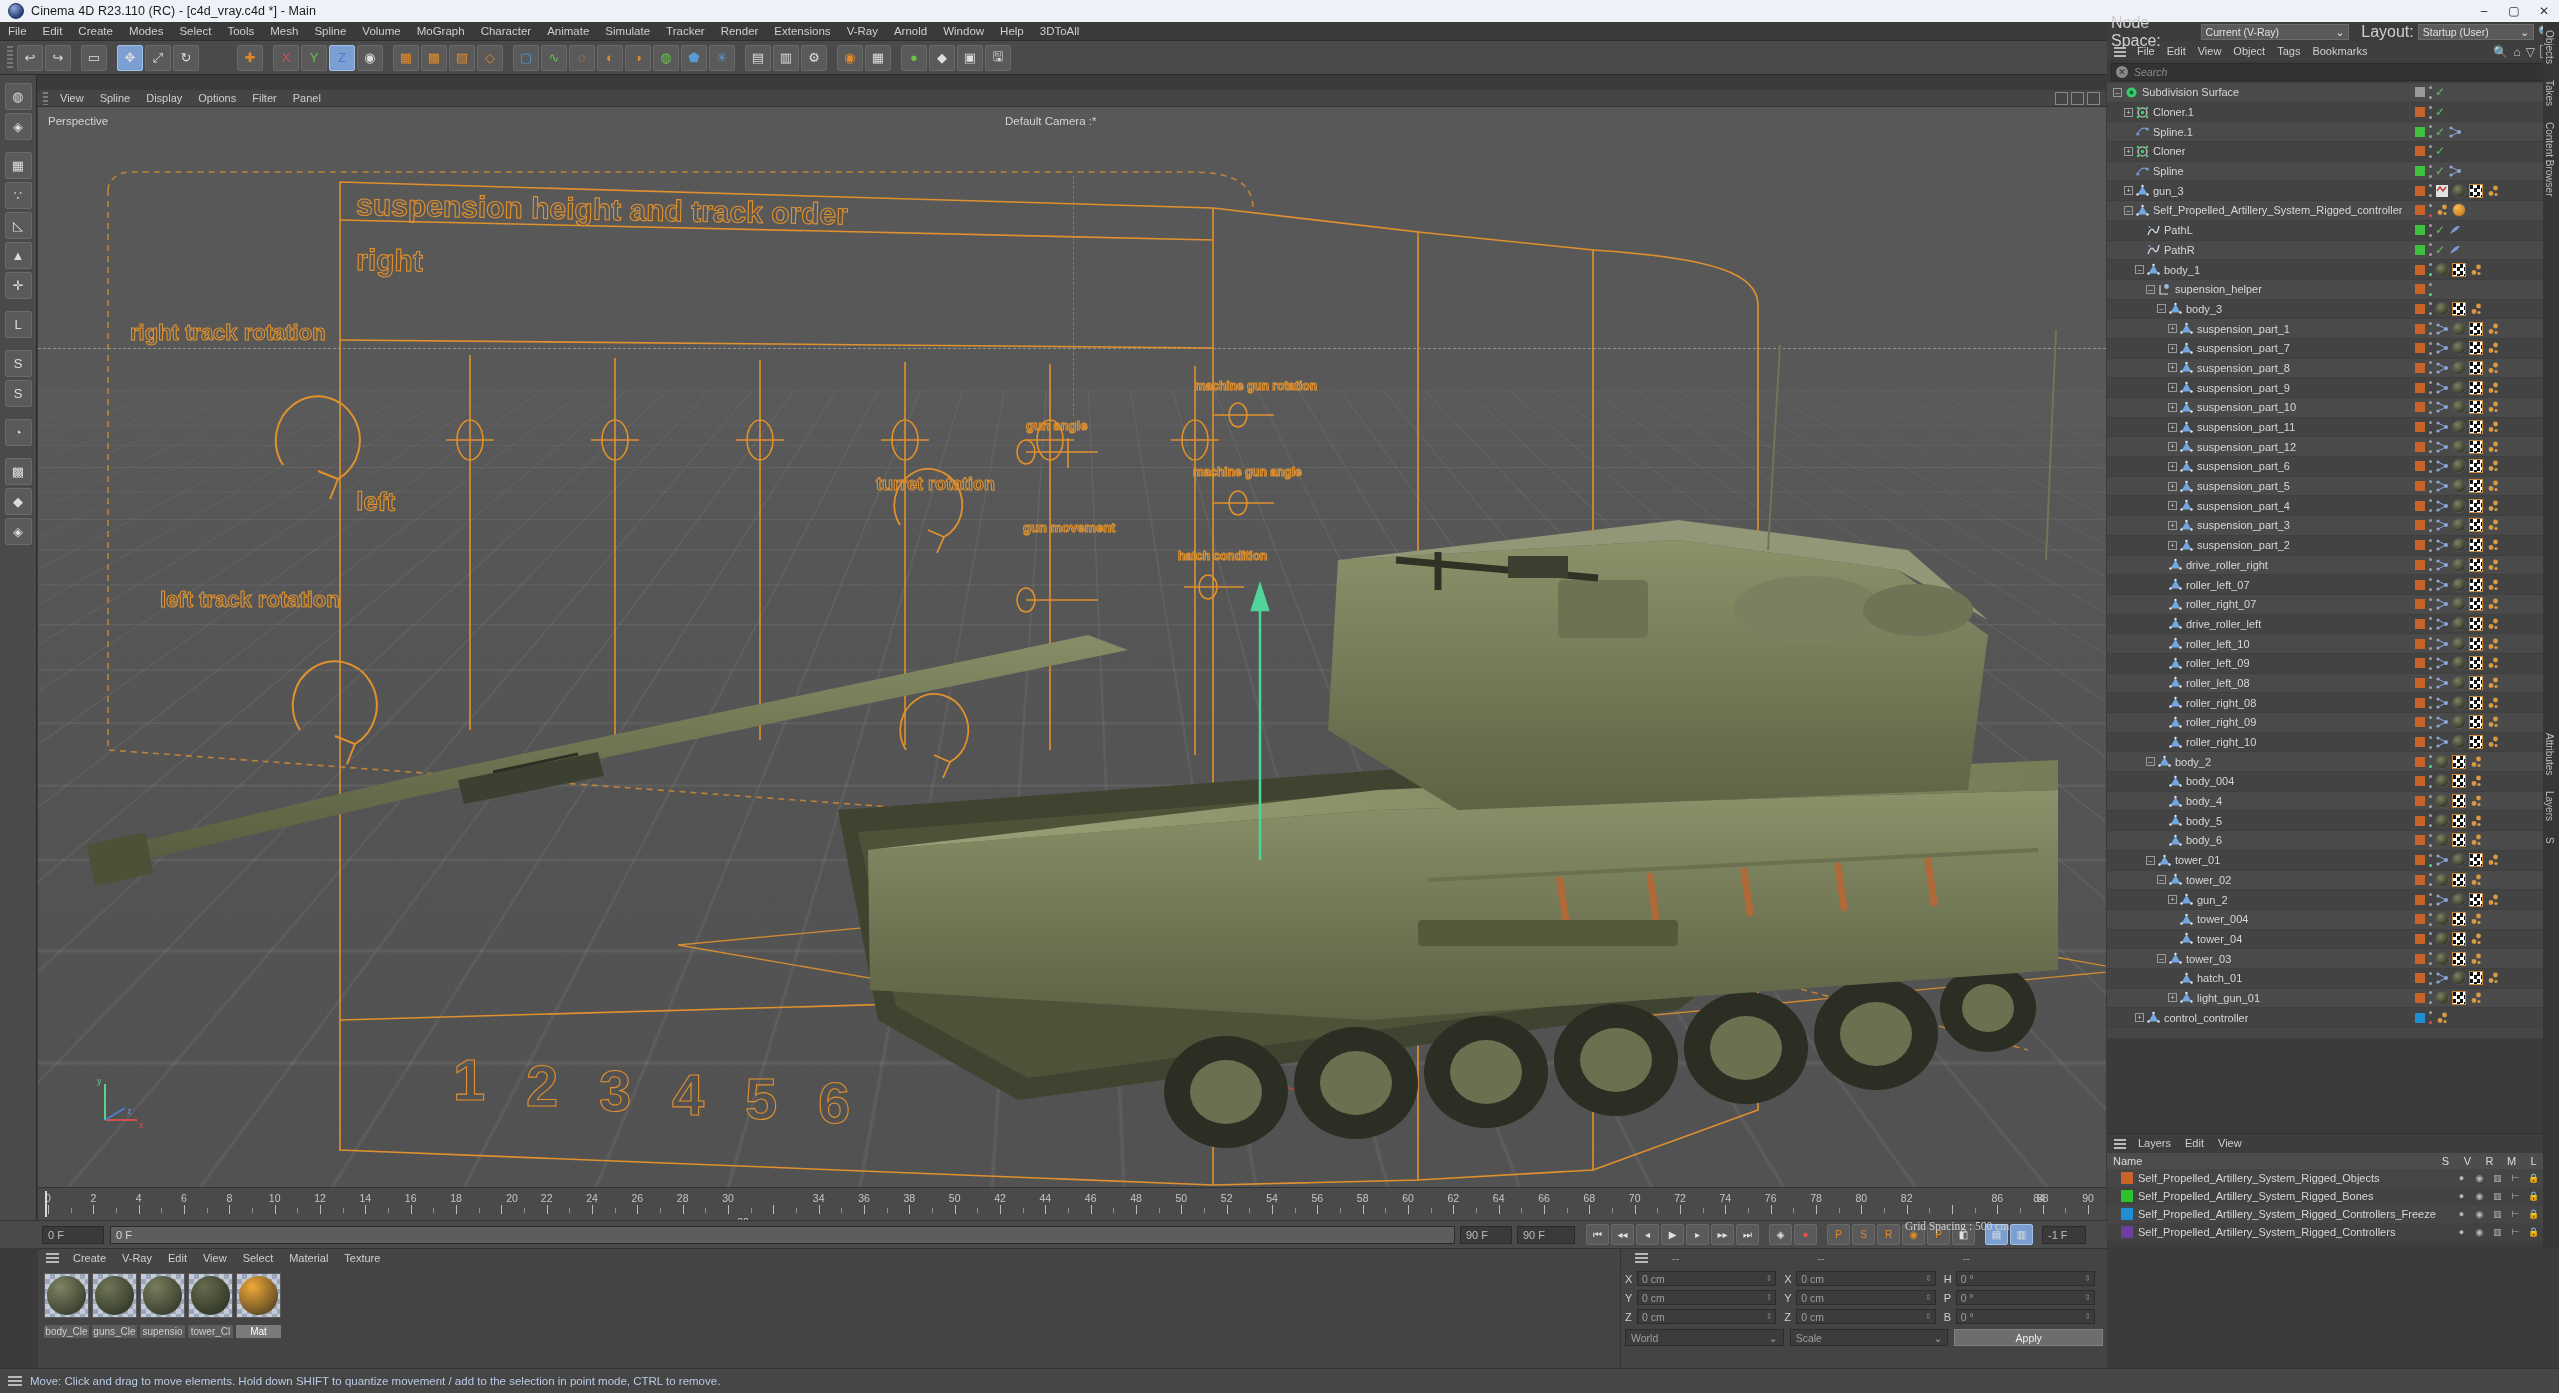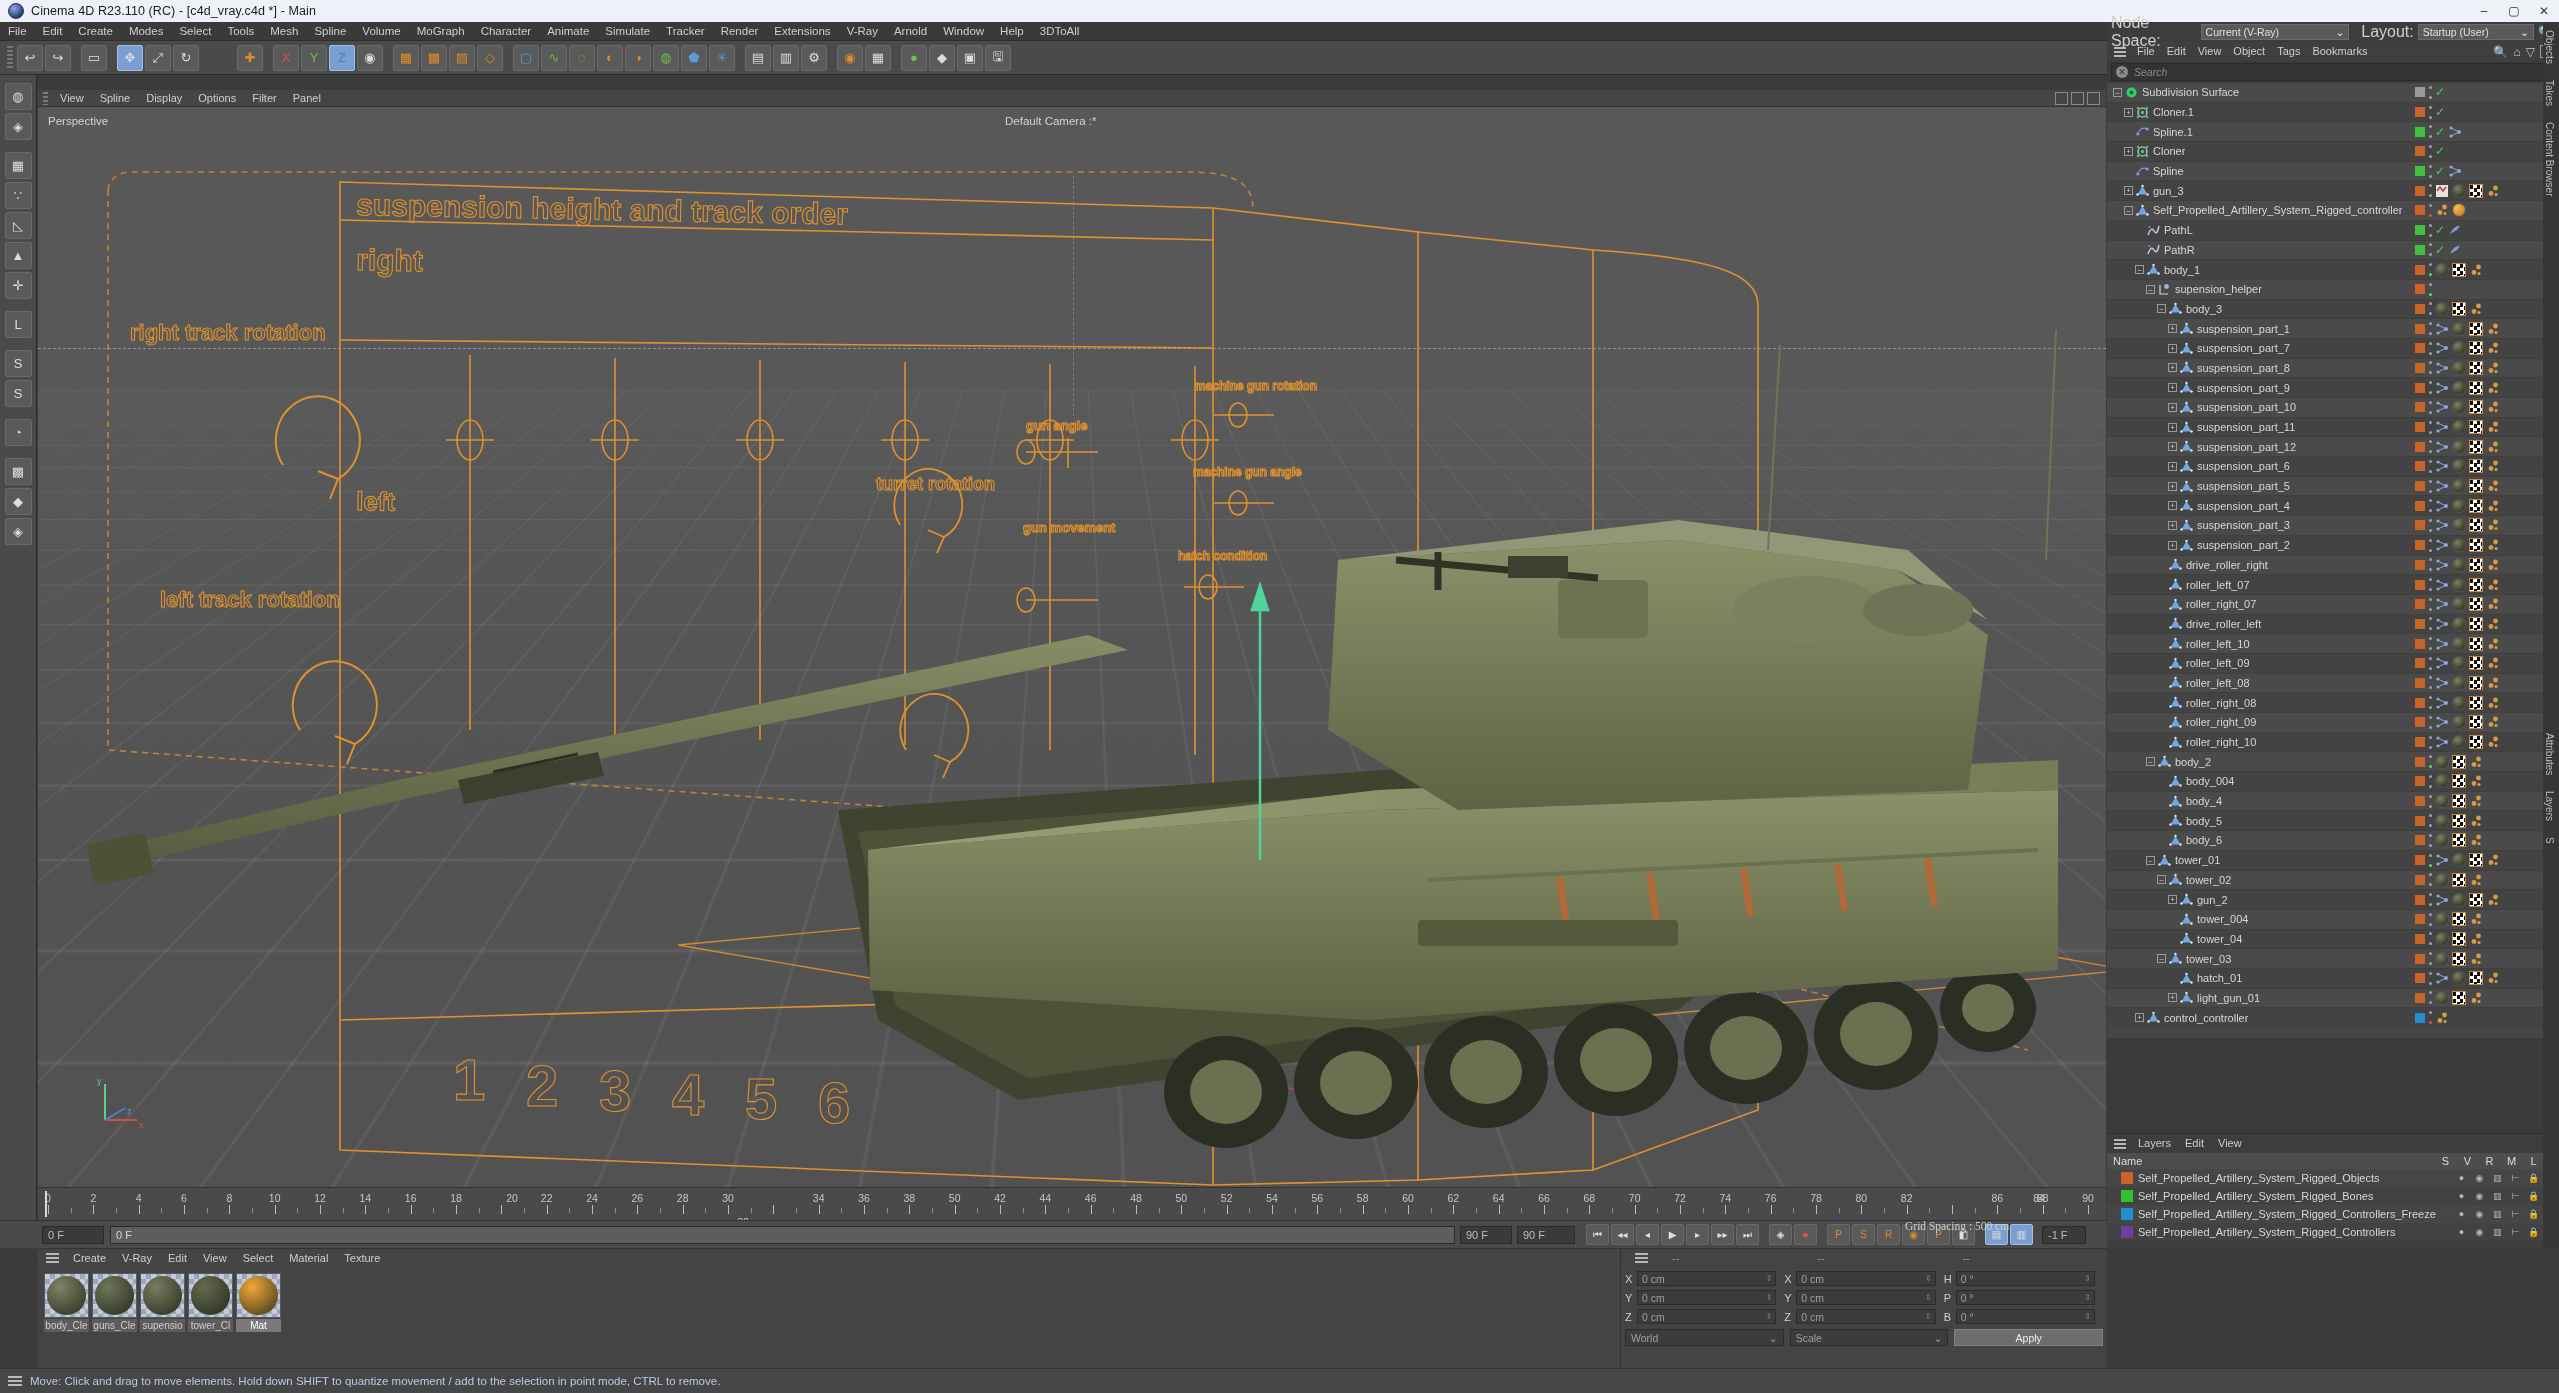--- a/index.html
+++ b/index.html
@@ -155,21 +155,21 @@
   .mat-list { display:flex; padding:6px 0 0 6px; gap:3px; }
   .mat-item { width:45px; }
   .mat-sw {
     width:45px; height:45px; border:1px solid #5a5a5a;
     background:
       repeating-conic-gradient(#9aa7bb 0% 25%, #c5ccd8 0% 50%) 0 0/10px 10px;
     display:flex; align-items:center; justify-content:center;
   }
   .mat-ball { width:39px; height:39px; border-radius:50%; }
   .mat-name { font-size:10px; color:#cfcfcf; text-align:center; overflow:hidden;
-    white-space:nowrap; background:#5c5c5c; margin-top:1px; height:13px; line-height:13px;}
+    white-space:nowrap; background:#5c5c5c; margin-top:7px; height:13px; line-height:13px;}
   .mat-item.sel .mat-name { background:#7a7a7a; color:#fff; }
 
   
   .coordpanel {
     position:absolute; left:1620px; top:1248px; width:487px; height:120px;
     background:#444; border-top:1px solid #333; border-left:1px solid #333;
   }
   .coord-head { height:18px; display:flex; align-items:center; gap:18px; padding-left:6px; }
   .coord-head .ch { font-size:11px; color:#9b9b9b; }
   .coord-rows { padding:3px 4px 0 4px; }

